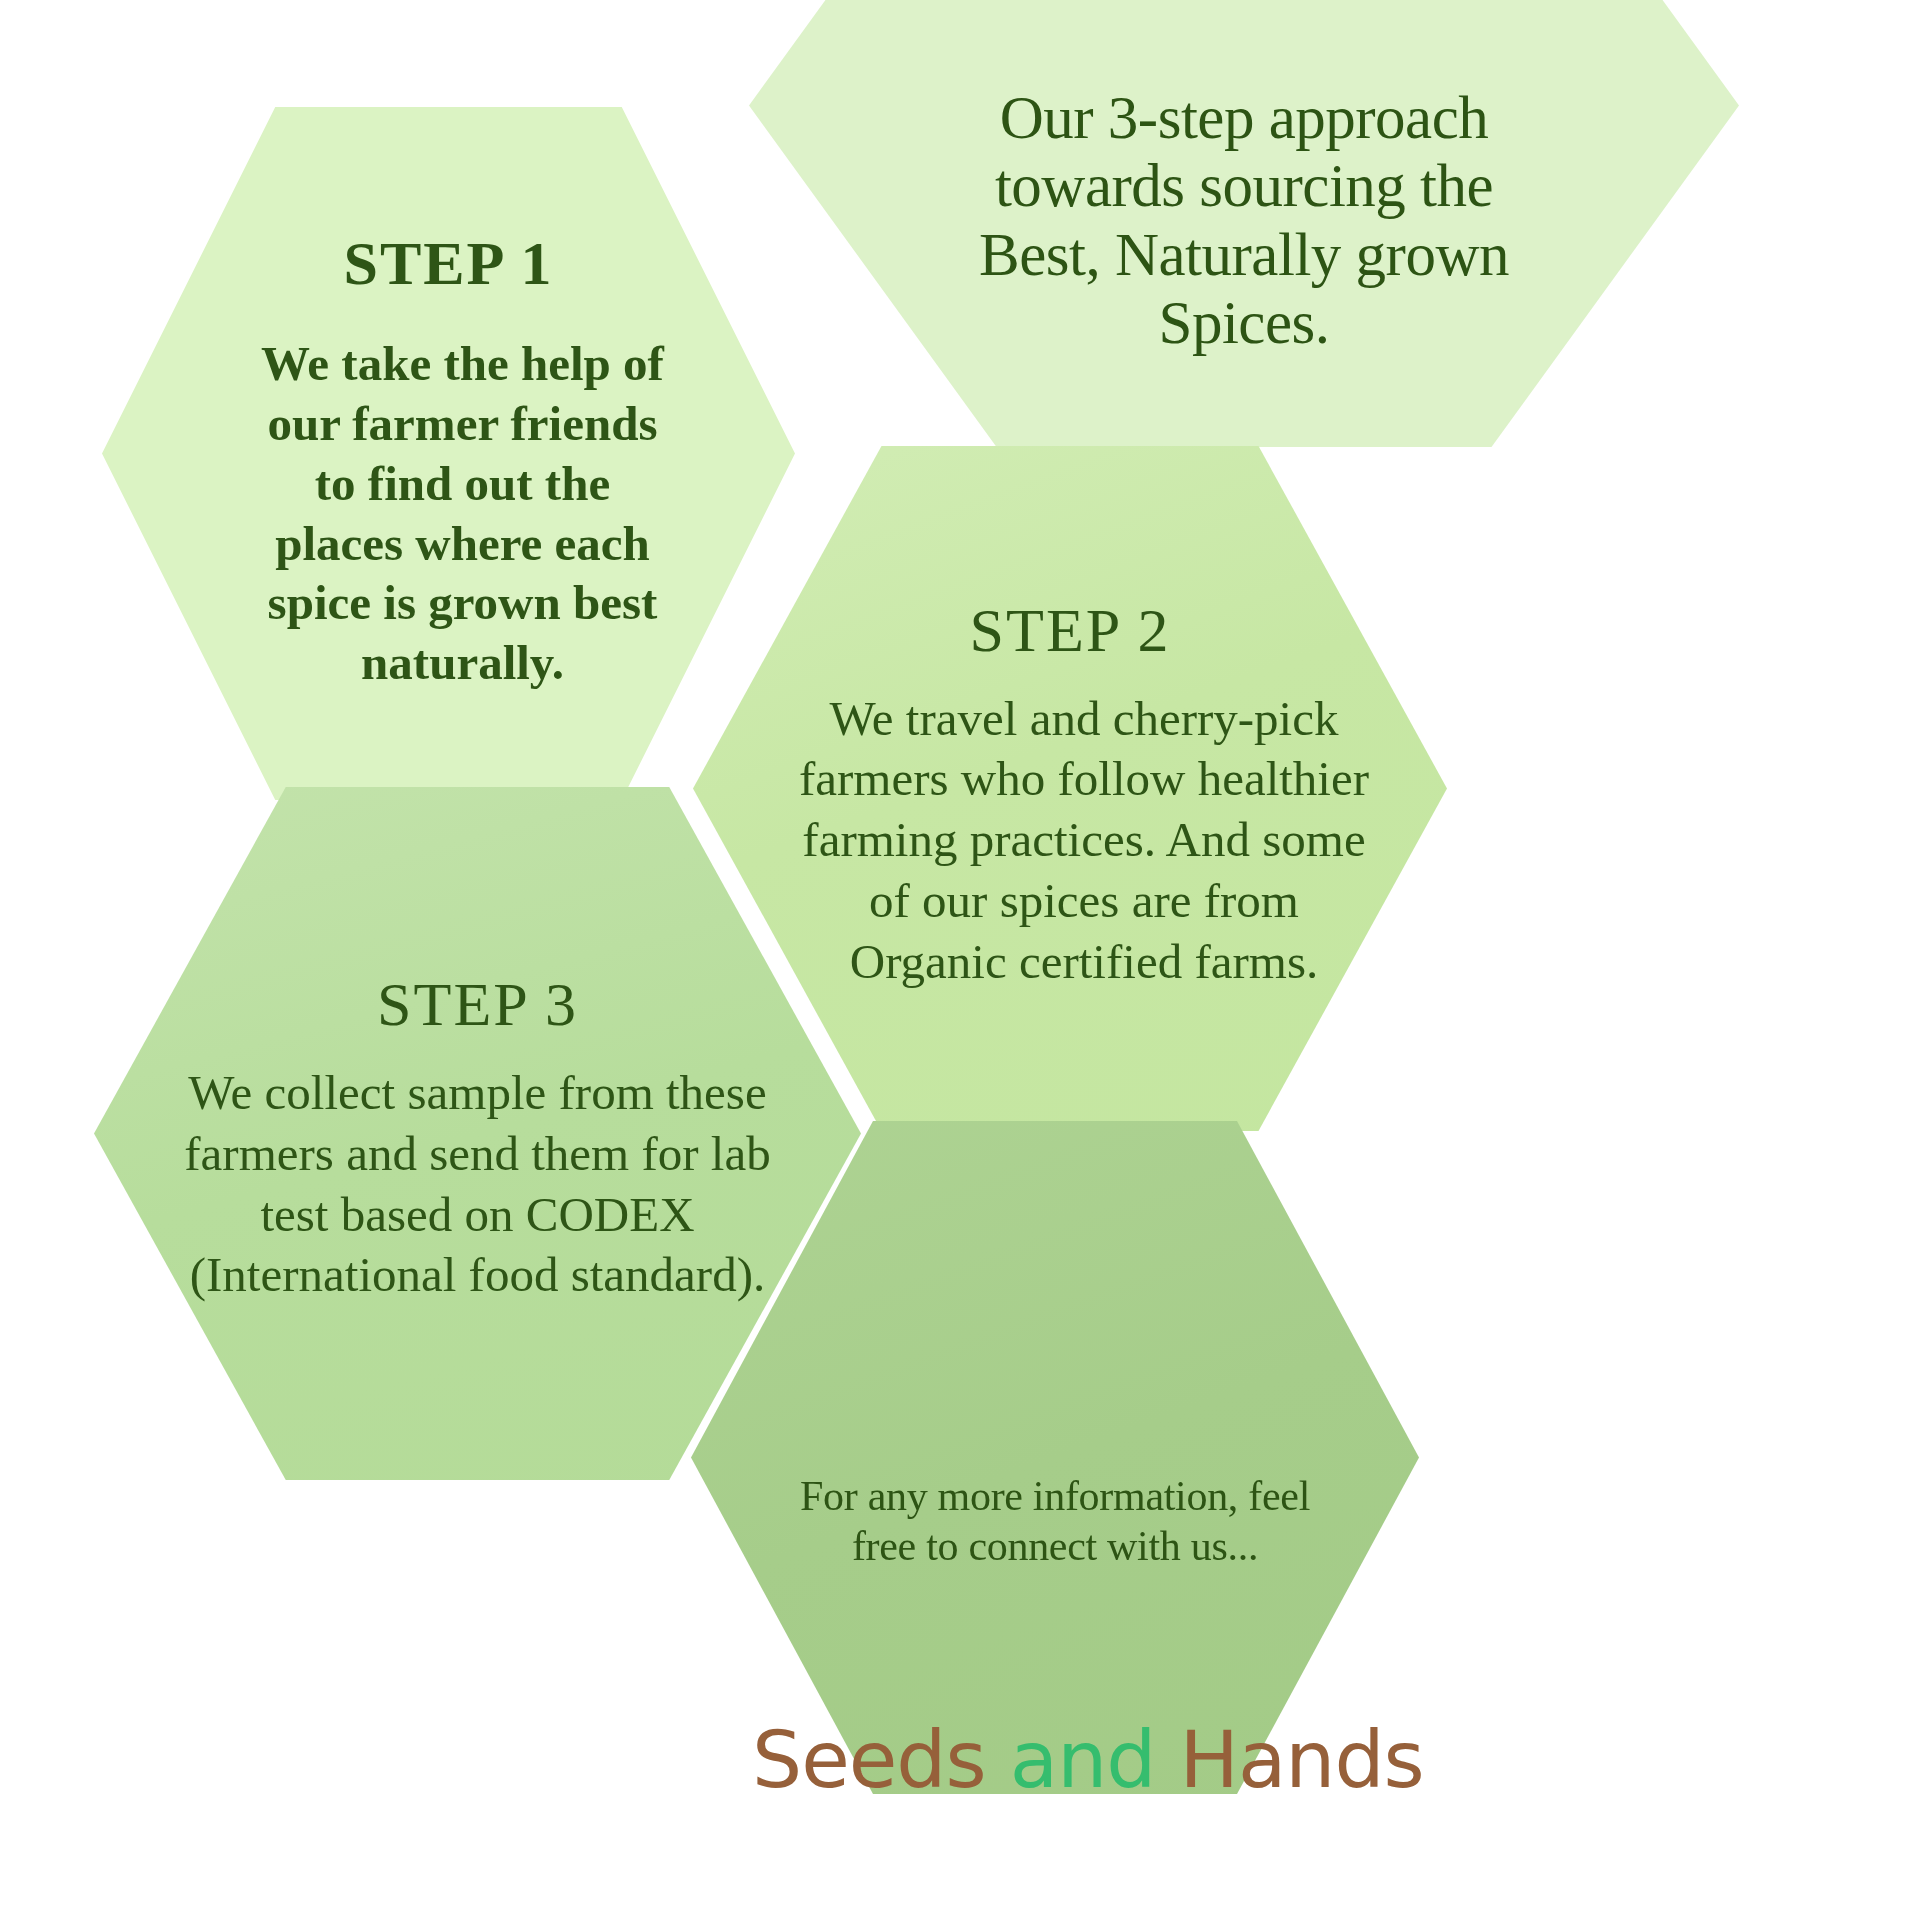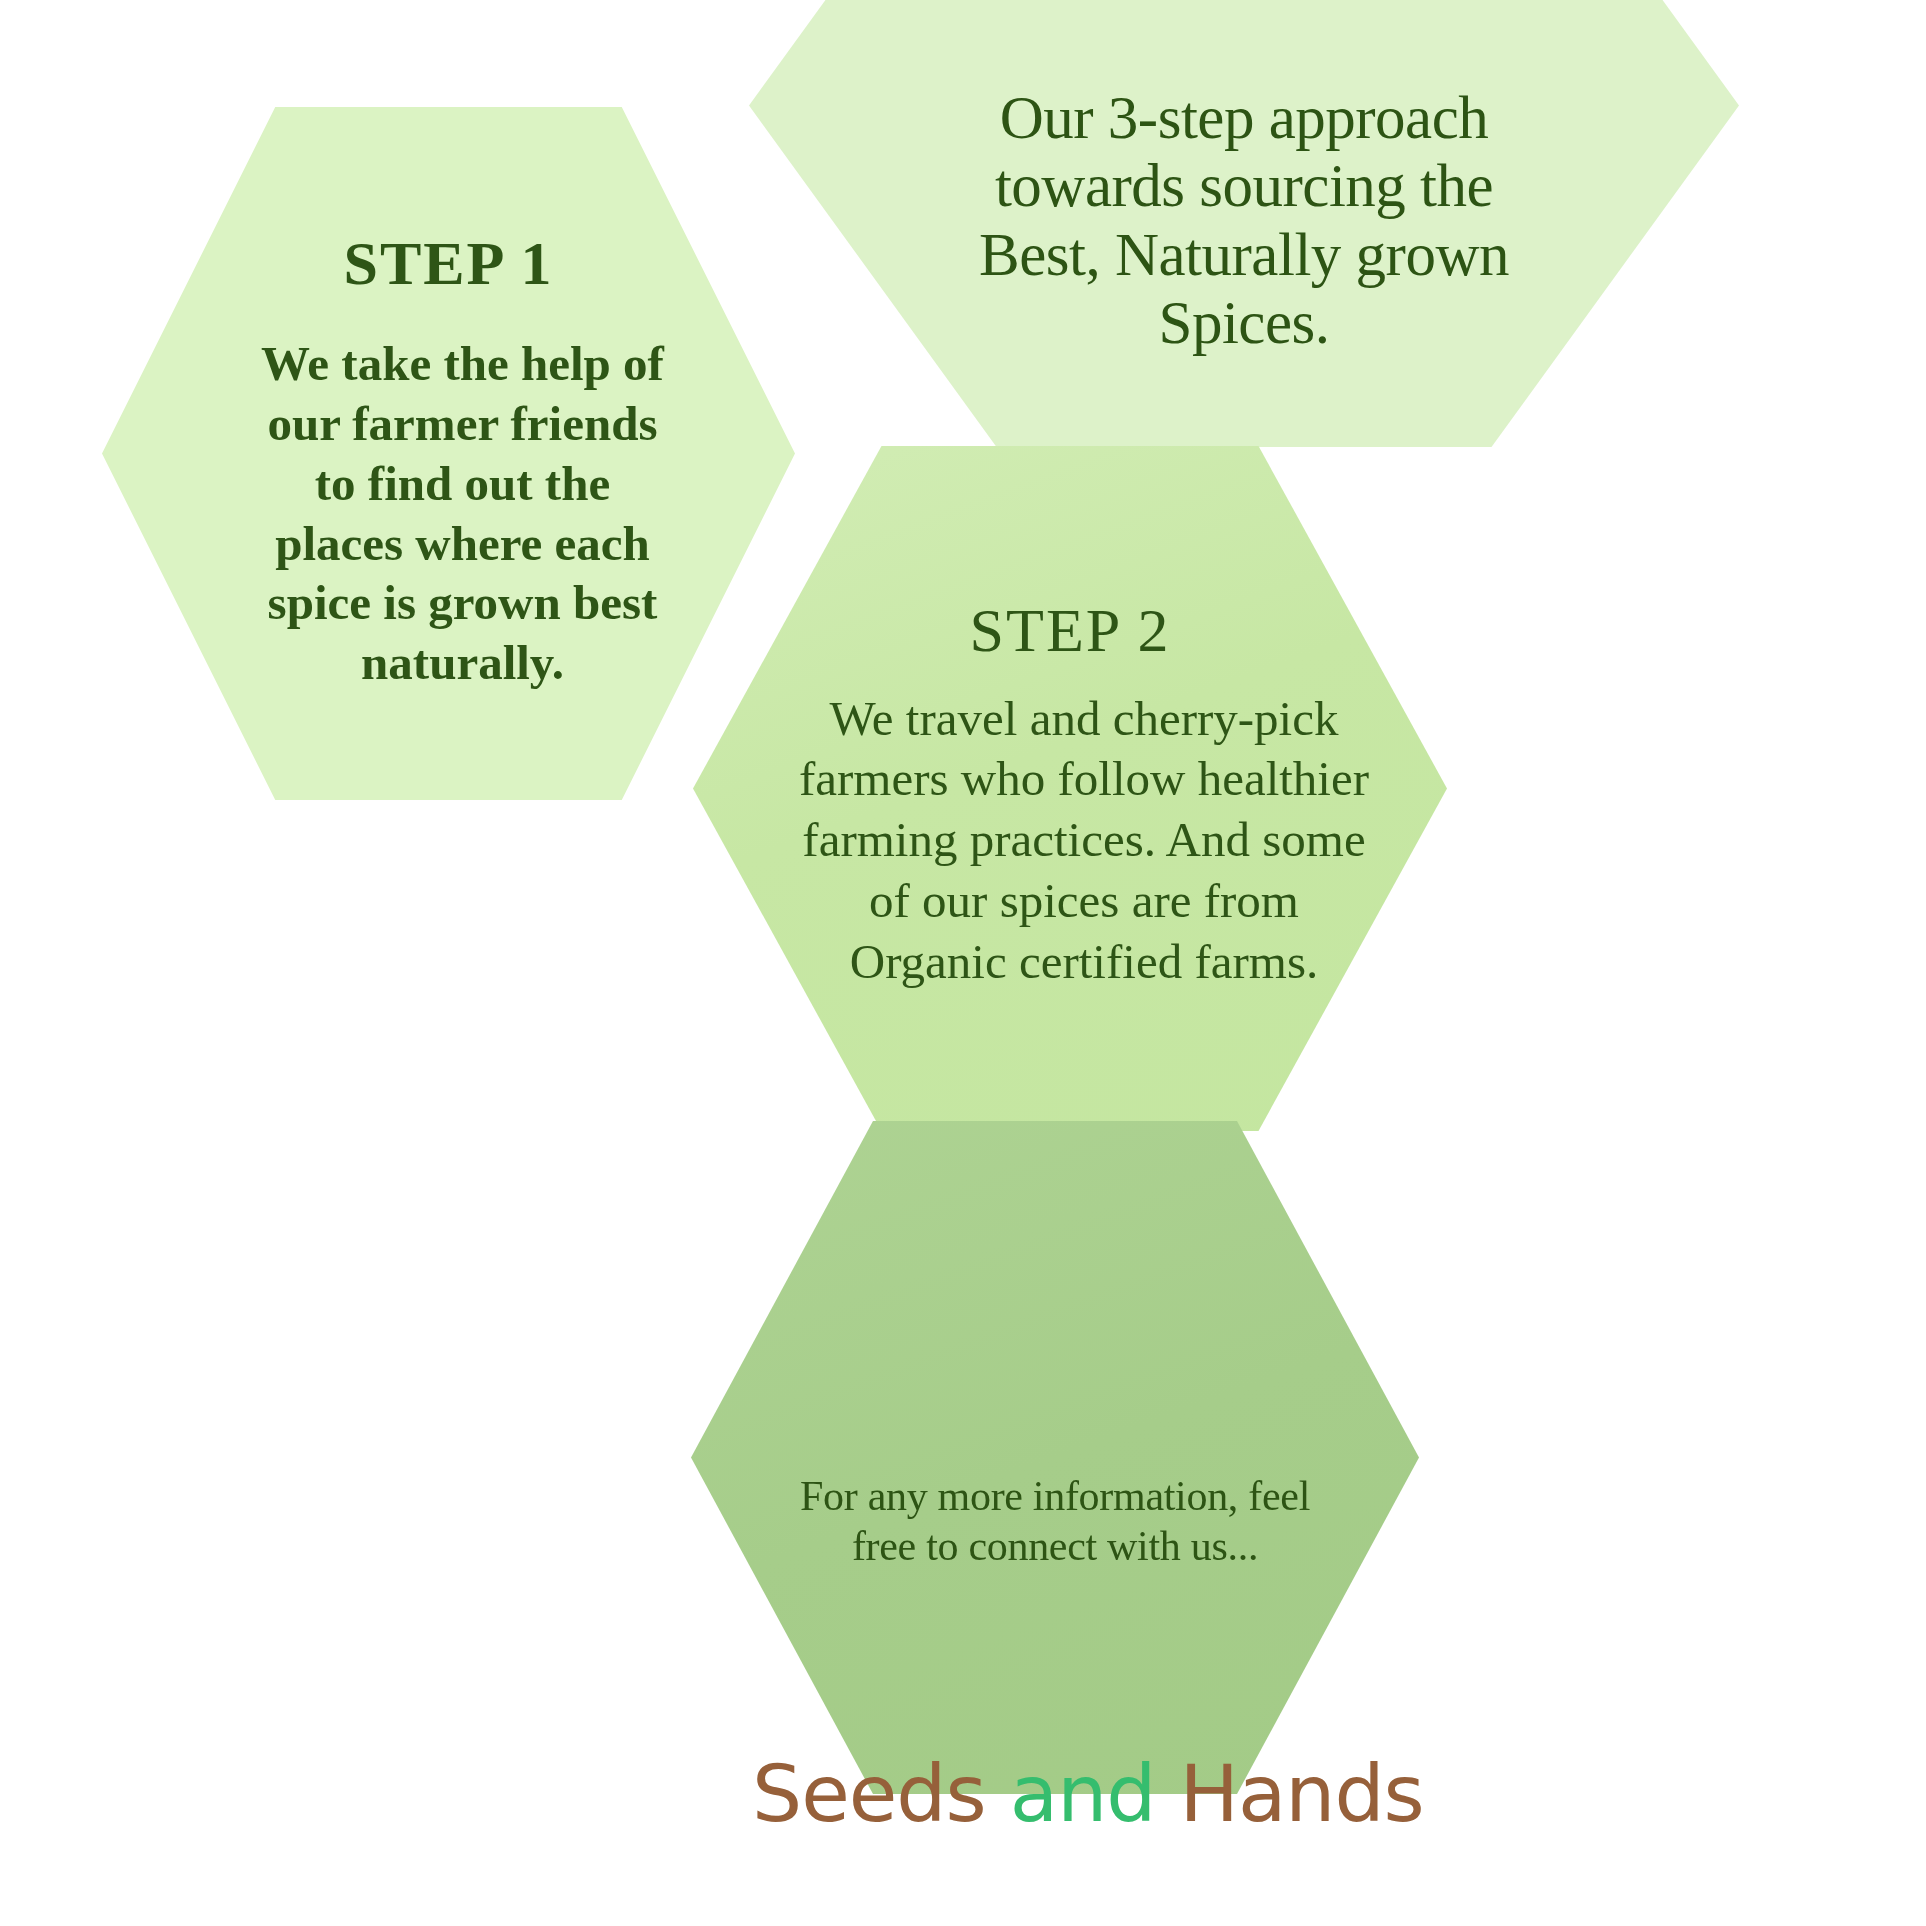--- a/index.html
+++ b/index.html
@@ -136,21 +136,20 @@
     letter-spacing: -0.3px;
   }
 
   
   #logo-block {
     position: absolute;
     left: 752px;
     top: 1721px;
     width: 614px;
     text-align: right;
-    margin-top: 34px;
   }
   .logo-wordmark {
     font-family: "DejaVu Sans", sans-serif;
     font-size: 79px;
     letter-spacing: -1px;
     line-height: 1;
     white-space: nowrap;
   }
   .logo-seeds  { color: #96603a; }
   .logo-and    { color: #35bd6e; }
@@ -182,20 +181,26 @@
     </div>
   </div>
 
   <div class="hex" id="hex-step2">
     <div class="hex-inner">
       <div class="step-head">STEP 2</div>
       <div class="step-body">We travel and cherry-pick farmers who follow healthier farming practices. And some of our spices are from Organic certified farms.</div>
     </div>
   </div>
 
+  <div class="hex" id="hex-step3">
+    <div class="hex-inner">
+      <div class="step-head">STEP 3</div>
+      <div class="step-body">We collect sample from these farmers and send them for lab test based on CODEX (International food standard).</div>
+    </div>
+  </div>
 
   <div class="hex" id="hex-contact">
     <div class="hex-inner">
       <div class="contact-text">For any more information, feel free to connect with us...</div>
     </div>
   </div>
 
   <div id="logo-block">
     <div class="logo-wordmark"><span class="logo-seeds">Seeds </span><span class="logo-and">and</span><span class="logo-hands"> Hands</span></div>
   </div>

